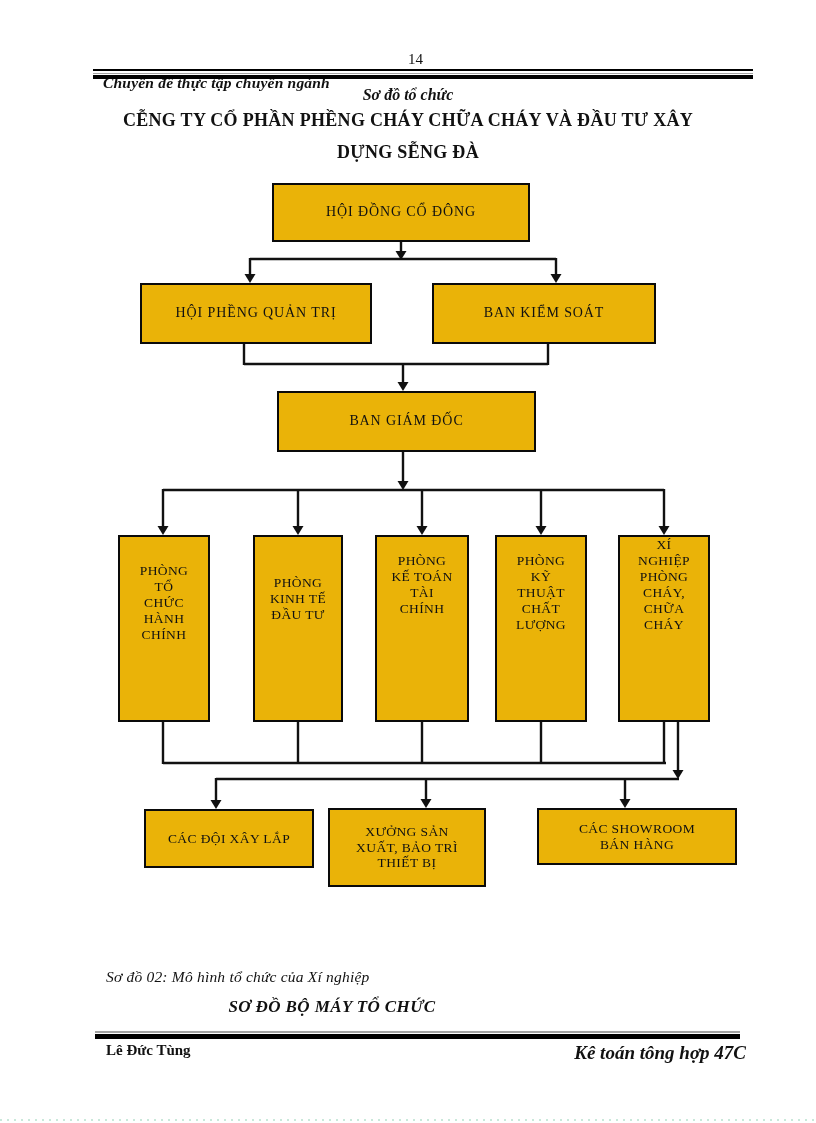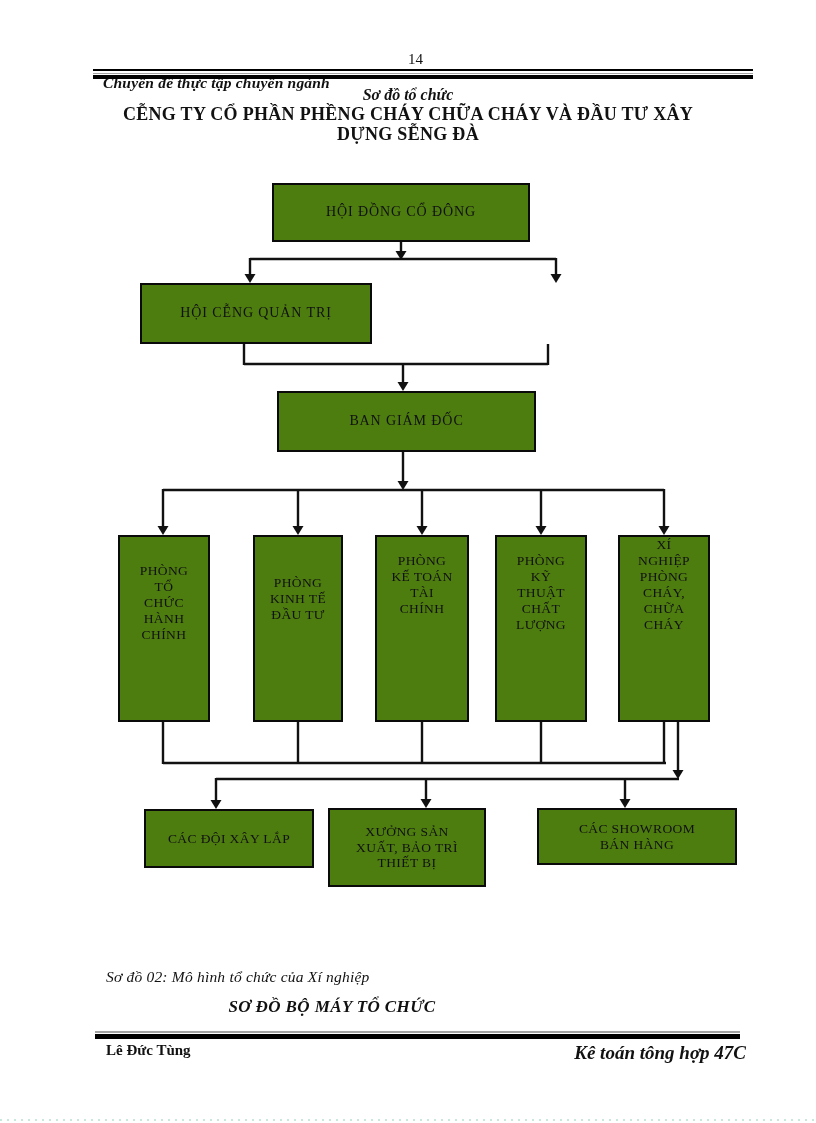--- a/index.html
+++ b/index.html
@@ -11,24 +11,24 @@
   
   .hdr-title{left:103px;top:50px;font-size:15.5px;font-weight:bold;font-style:italic;letter-spacing:0.2px;margin-top:24px;}
   .hdr-page{left:408px;top:51px;font-size:15px;}
   .rule{background:#000;}
   .rule-gray{background:#a3a3a3;}
   .ftr-author{left:106px;top:1042px;font-size:15px;font-weight:bold;}
   .ftr-class{right:70px;top:1042px;font-size:19px;font-weight:bold;font-style:italic;}
   
   .subtitle{left:0;top:86px;width:816px;text-align:center;font-size:16px;font-weight:bold;font-style:italic;}
   .company{left:70px;top:104px;width:676px;text-align:center;font-size:18px;font-weight:bold;
-           line-height:20px;letter-spacing:0.3px;white-space:pre-line;}
+           line-height:32px;letter-spacing:0.3px;white-space:pre-line;}
   
   .node{
-    position:absolute;box-sizing:border-box;background:#4d7c0f;border:2.5px solid #0a0a0a;
+    position:absolute;box-sizing:border-box;background:#eab308;border:2.5px solid #0a0a0a;
     display:flex;justify-content:center;align-items:center;text-align:center;
     white-space:pre-line;font-size:13.5px;line-height:1.18;letter-spacing:0.4px;
   }
   .node.wide{font-size:14px;letter-spacing:0.9px;}
   .node.tall{align-items:flex-start;}
   
   .fig-caption{left:106px;top:968px;font-size:15.5px;font-style:italic;letter-spacing:0.2px;}
   .diagram-title{left:0;top:997px;width:664px;text-align:center;font-size:17px;font-weight:bold;font-style:italic;letter-spacing:0.4px;}
   .dotted-line{
     left:0;top:1119px;width:816px;height:2px;
@@ -77,21 +77,22 @@
       <polygon points="535.5,526 546.5,526 541,535"></polygon>
       <polygon points="658.5,526 669.5,526 664,535"></polygon>
       <polygon points="672.5,770 683.5,770 678,779"></polygon>
       <polygon points="210.5,800 221.5,800 216,809"></polygon>
       <polygon points="420.5,799 431.5,799 426,808"></polygon>
       <polygon points="619.5,799 630.5,799 625,808"></polygon>
     </g>
   </svg>
 
   <div class="node wide" style="left:272px;top:183px;width:258px;height:59px;">HỘI ĐỒNG CỔ ĐÔNG</div>
-  <div class="node wide" style="left:140px;top:283px;width:232px;height:61px;">HỘI CỄNG QUẢN TRỊ</div>
+  <div class="node wide" style="left:140px;top:283px;width:232px;height:61px;">HỘI PHỀNG QUẢN TRỊ</div>
+  <div class="node wide" style="left:432px;top:283px;width:224px;height:61px;">BAN KIỂM SOÁT</div>
   <div class="node wide" style="left:277px;top:391px;width:259px;height:61px;">BAN GIÁM ĐỐC</div>
 
   <div class="node tall" style="left:118px;top:535px;width:92px;height:187px;padding-top:26px;">PHÒNG
 TỔ
 CHỨC
 HÀNH
 CHÍNH</div>
   <div class="node tall" style="left:253px;top:535px;width:90px;height:187px;padding-top:38px;">PHÒNG
 KINH TẾ
 ĐẦU TƯ</div>

